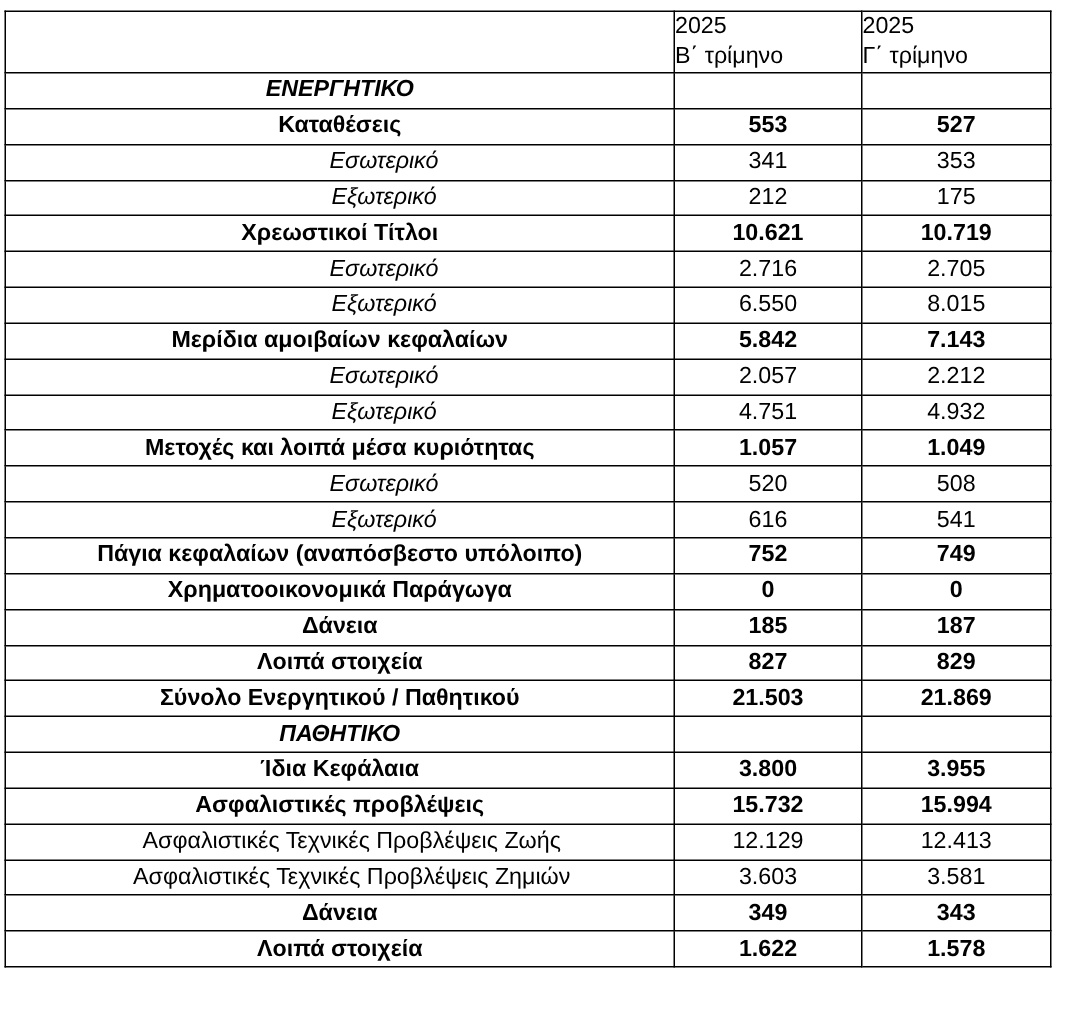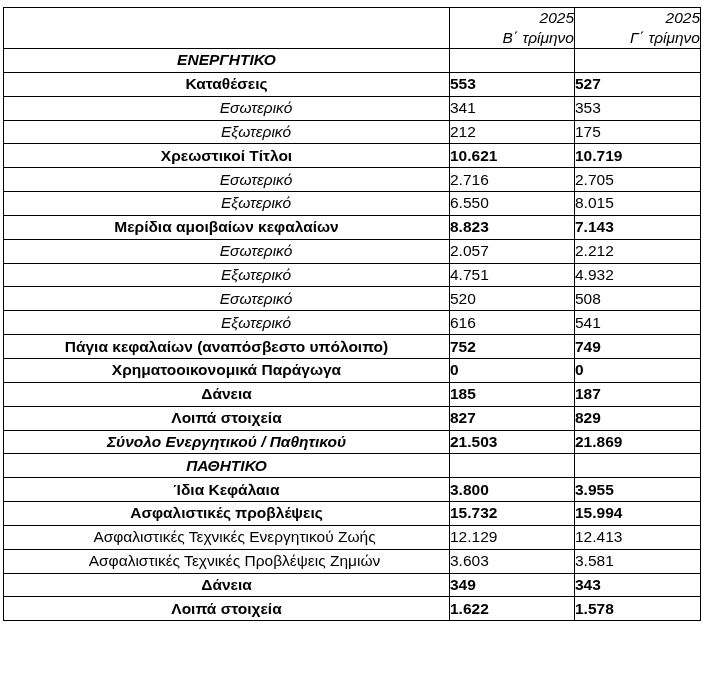--- a/index.html
+++ b/index.html
@@ -31,35 +31,34 @@
       line-height: 20px;
       overflow: hidden;
       white-space: nowrap;
     }
     col.c-label { width: 446px; }
     col.c-q2 { width: 125px; }
     col.c-q3 { width: 126px; }
     th.hdr {
       height: 41px;
       font-weight: normal;
-      font-style: italic;
-      text-align: right;
+      text-align: left;
       vertical-align: bottom;
       line-height: 18px;
       padding-bottom: 2px;
       font-size: 15.5px;
     }
     th.hdr span { display: block; }
     td.label { padding-left: 6px; text-align: center; }
-    td.num { text-align: left; padding-right: 7px; }
+    td.num { text-align: center; padding-right: 7px; }
     tr.section td.label { font-weight: bold; font-style: italic; }
     tr.main td { font-weight: bold; }
     tr.sub-italic td.label { font-style: italic; padding-left: 59px; }
     tr.sub-plain td.label { padding-left: 16px; }
-    tr.total td.label { font-weight: bold; font-style: italic; }
+    tr.total td.label { font-weight: bold; }
     tr.total td.num { font-weight: bold; }
   </style>
 </head>
 <body>
 
 <table class="bs">
   <colgroup>
     <col class="c-label">
     <col class="c-q2">
     <col class="c-q3">
@@ -108,32 +107,37 @@
         <td class="num">2.716</td>
         <td class="num">2.705</td>
       </tr>
       <tr class="sub-italic">
         <td class="label">Εξωτερικό</td>
         <td class="num">6.550</td>
         <td class="num">8.015</td>
       </tr>
       <tr class="main">
         <td class="label">Μερίδια αμοιβαίων κεφαλαίων</td>
-        <td class="num">8.823</td>
+        <td class="num">5.842</td>
         <td class="num">7.143</td>
       </tr>
       <tr class="sub-italic">
         <td class="label">Εσωτερικό</td>
         <td class="num">2.057</td>
         <td class="num">2.212</td>
       </tr>
       <tr class="sub-italic">
         <td class="label">Εξωτερικό</td>
         <td class="num">4.751</td>
         <td class="num">4.932</td>
+      </tr>
+      <tr class="main">
+        <td class="label">Μετοχές και λοιπά μέσα κυριότητας</td>
+        <td class="num">1.057</td>
+        <td class="num">1.049</td>
       </tr>
       <tr class="sub-italic">
         <td class="label">Εσωτερικό</td>
         <td class="num">520</td>
         <td class="num">508</td>
       </tr>
       <tr class="sub-italic">
         <td class="label">Εξωτερικό</td>
         <td class="num">616</td>
         <td class="num">541</td>
@@ -172,21 +176,21 @@
         <td class="label">Ίδια Κεφάλαια</td>
         <td class="num">3.800</td>
         <td class="num">3.955</td>
       </tr>
       <tr class="main">
         <td class="label">Ασφαλιστικές προβλέψεις</td>
         <td class="num">15.732</td>
         <td class="num">15.994</td>
       </tr>
       <tr class="sub-plain">
-        <td class="label">Ασφαλιστικές Τεχνικές Ενεργητικού Ζωής</td>
+        <td class="label">Ασφαλιστικές Τεχνικές Προβλέψεις Ζωής</td>
         <td class="num">12.129</td>
         <td class="num">12.413</td>
       </tr>
       <tr class="sub-plain">
         <td class="label">Ασφαλιστικές Τεχνικές Προβλέψεις Ζημιών</td>
         <td class="num">3.603</td>
         <td class="num">3.581</td>
       </tr>
       <tr class="main">
         <td class="label">Δάνεια</td>

